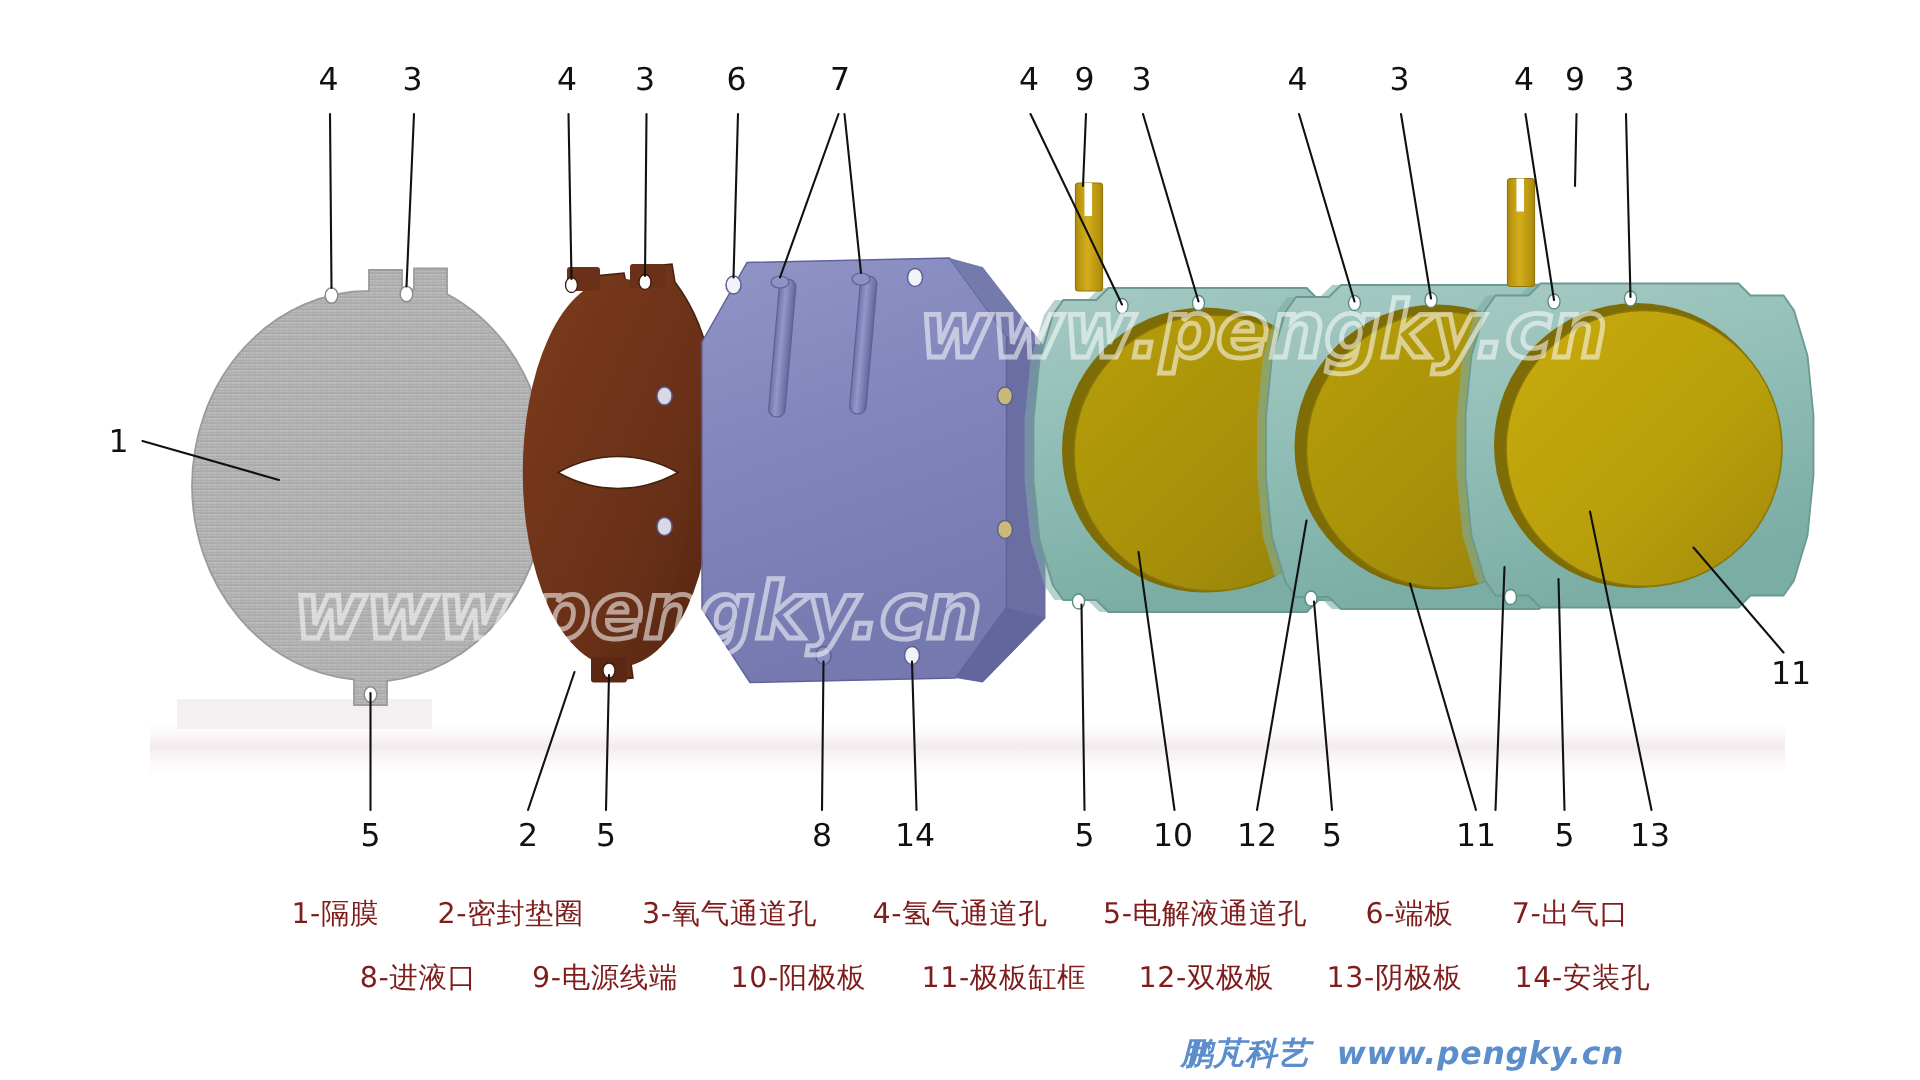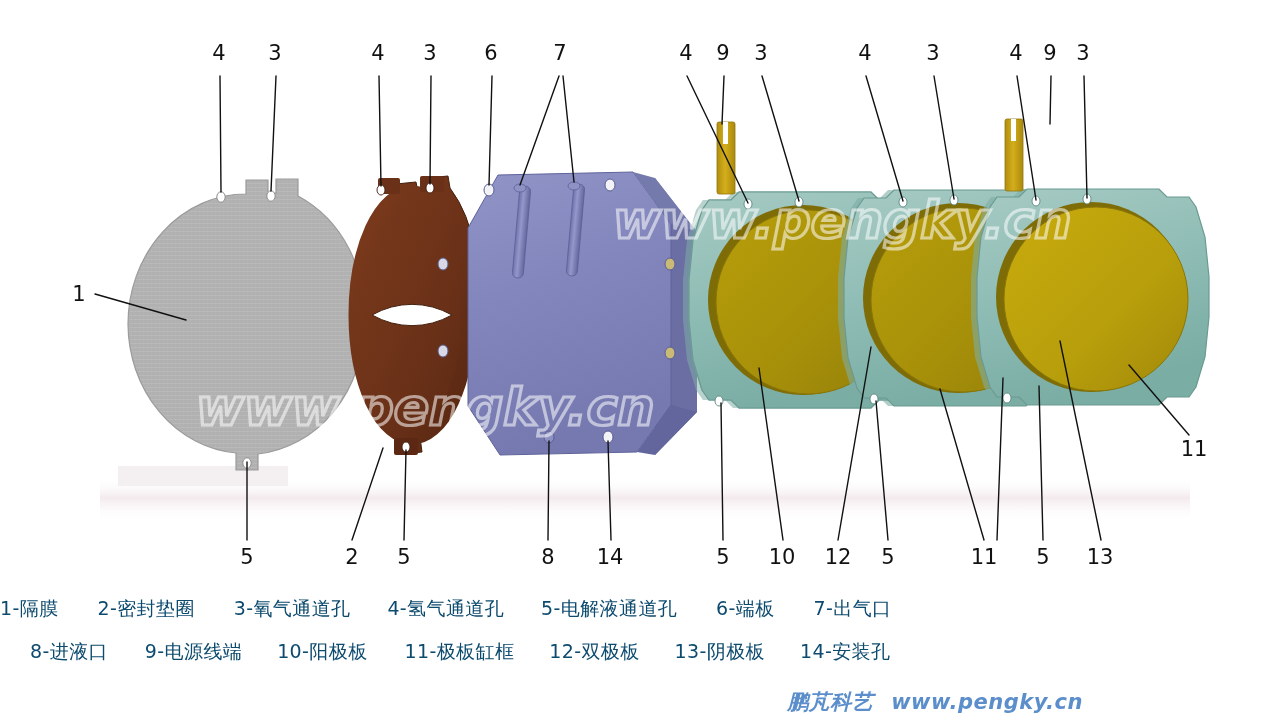--- a/index.html
+++ b/index.html
@@ -6,23 +6,23 @@
   body{
     width:1280px;height:720px;overflow:hidden;
     background:#ffffff;
     font-family:"Liberation Sans","DejaVu Sans",sans-serif;
     position:relative;
   }
   #stage{position:absolute;left:0;top:0;width:1280px;height:720px;}
   svg#scene{position:absolute;left:0;top:0;width:1280px;height:720px;}
 
   .legend{
-    position:absolute;left:0;width:1280px;
+    position:absolute;left:0;width:1280px;text-align:center;
     font-family:"DejaVu Sans","Liberation Sans",sans-serif;
-    font-size:19px;color:#0c4a6e;letter-spacing:.4px;white-space:nowrap;
+    font-size:19px;color:#7f1d1d;letter-spacing:.4px;white-space:nowrap;
   }
   .legend .item{display:inline-block;}
   #legend-row-1{top:596px;}
   #legend-row-2{top:639px;padding-left:30px;}
 
   #brand{
     position:absolute;left:0;top:688px;width:1280px;text-align:center;
     padding-right:0;
     font-family:"DejaVu Sans","Liberation Sans",sans-serif;
     font-size:21px;font-style:italic;font-weight:700;

